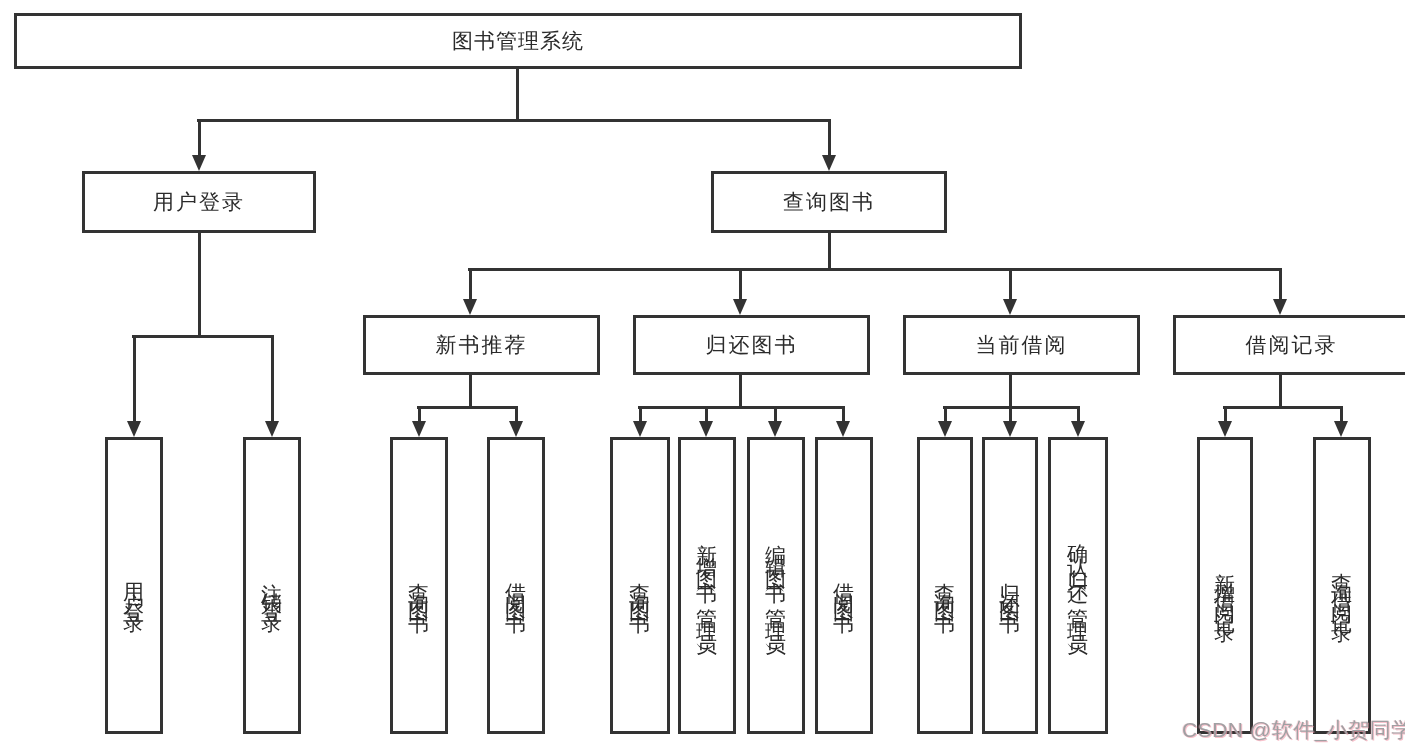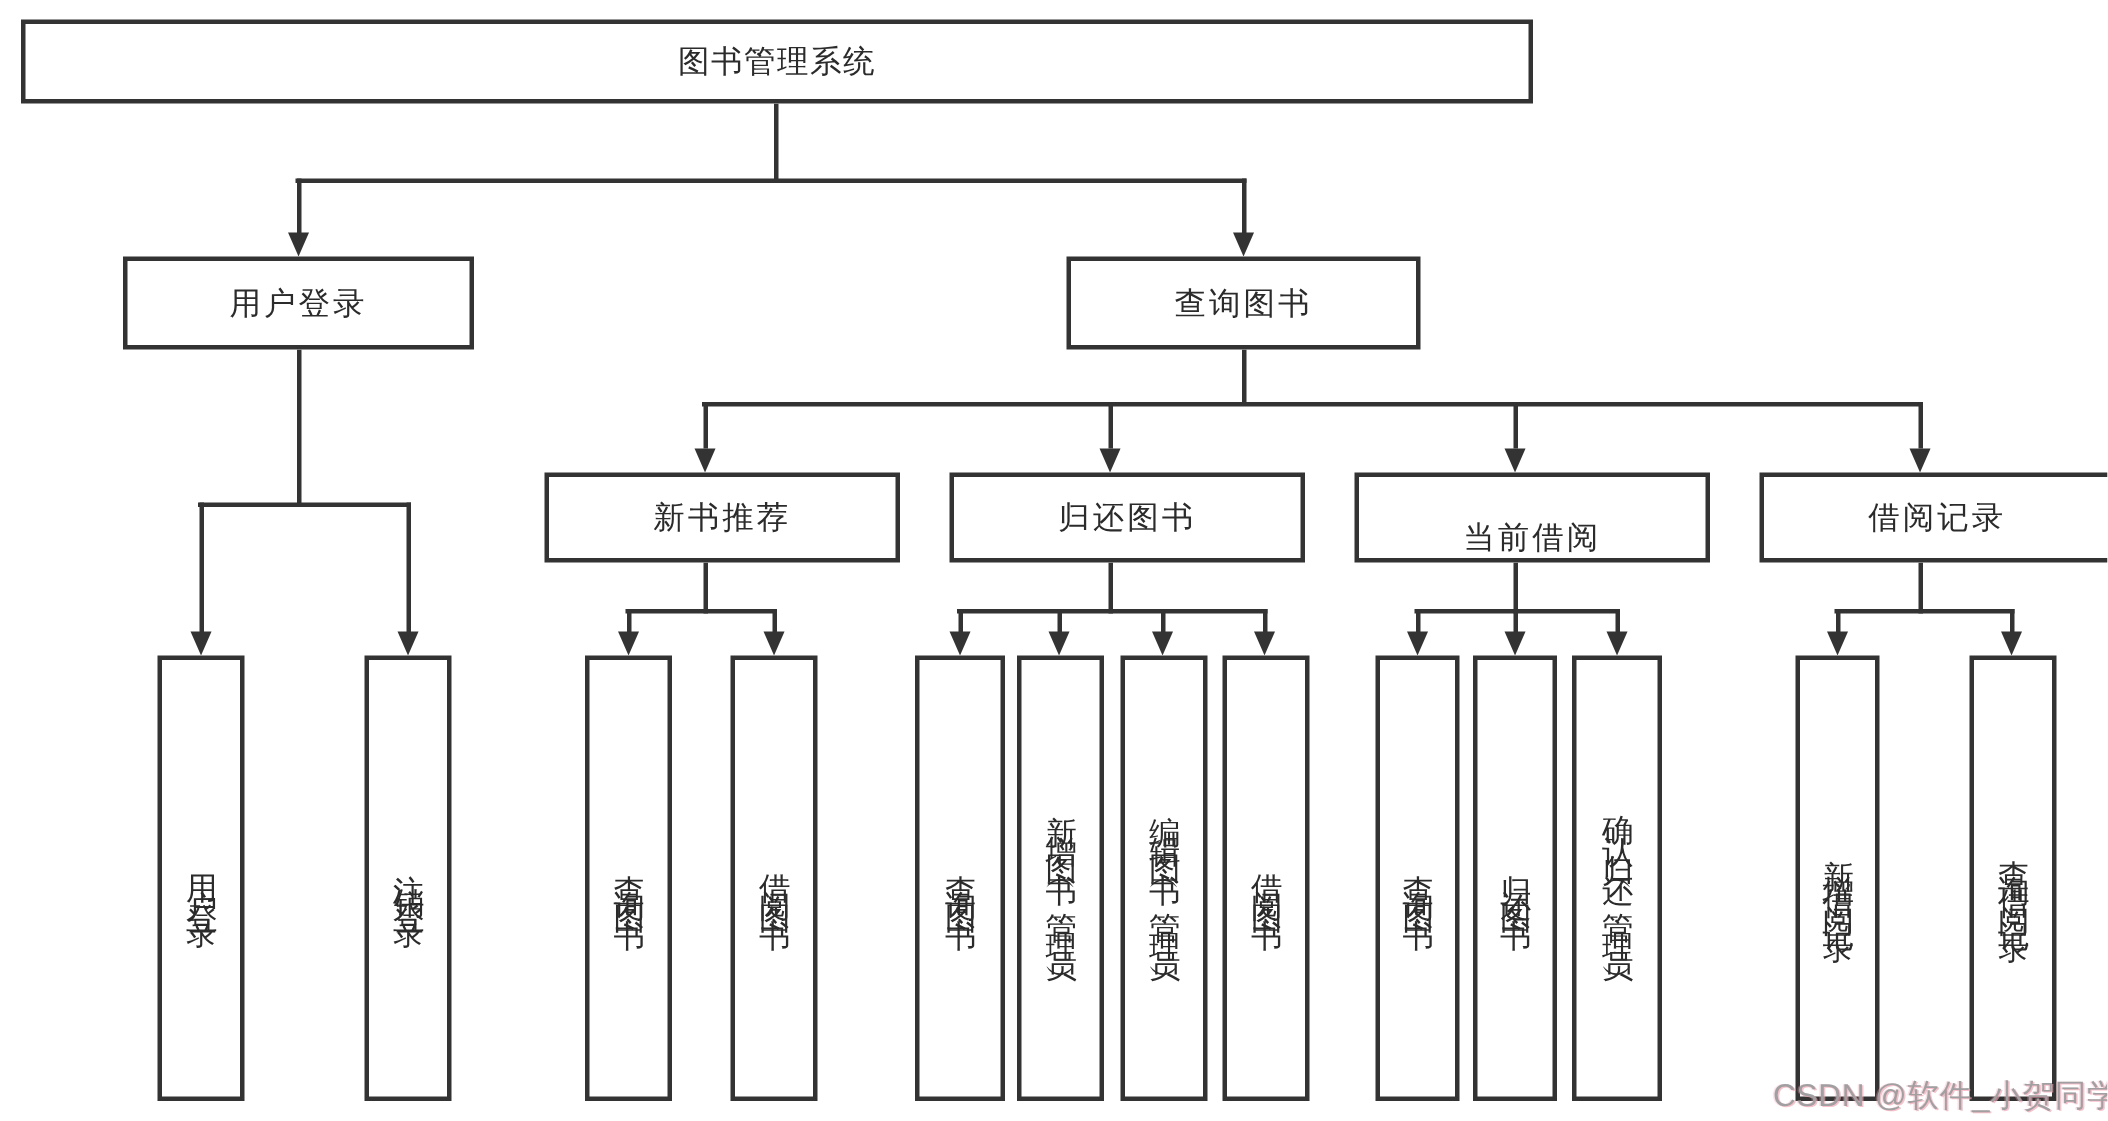--- a/index.html
+++ b/index.html
@@ -90,21 +90,21 @@
   <div class="node lvl1" style="left:711px; width:236px;">
       <span>查询图书</span>
     </div>
 
   <div class="node lvl2" style="left:363px;">
       <span>新书推荐</span>
     </div>
   <div class="node lvl2" style="left:633px;">
       <span>归还图书</span>
     </div>
-  <div class="node lvl2" style="left:903px;align-items:flex-end;">
+  <div class="node lvl2" style="left:903px;">
       <span>当前借阅</span>
     </div>
   <div class="node lvl2" style="left:1173px;">
       <span>借阅记录</span>
     </div>
 
   <div class="node leaf" style="left:105px;">
       <span>用户登录</span>
     </div>
   <div class="node leaf" style="left:243px;">

